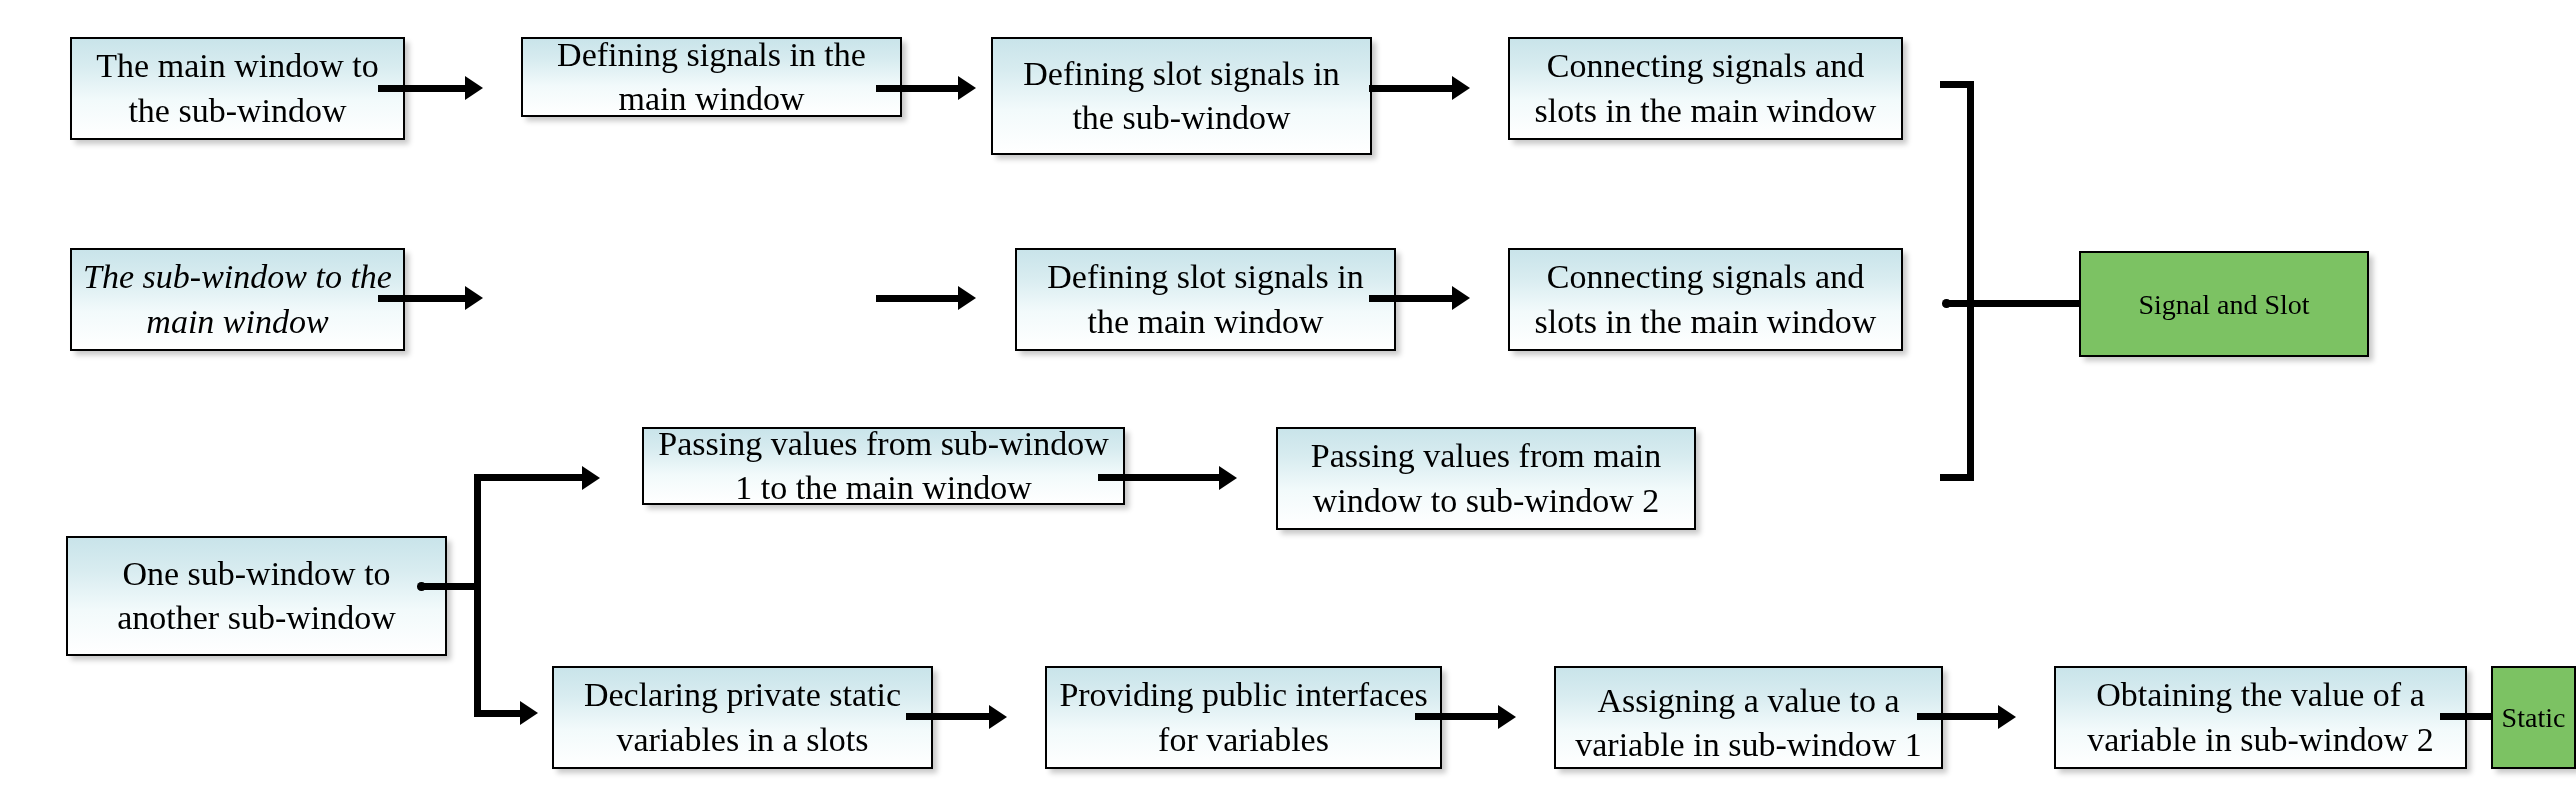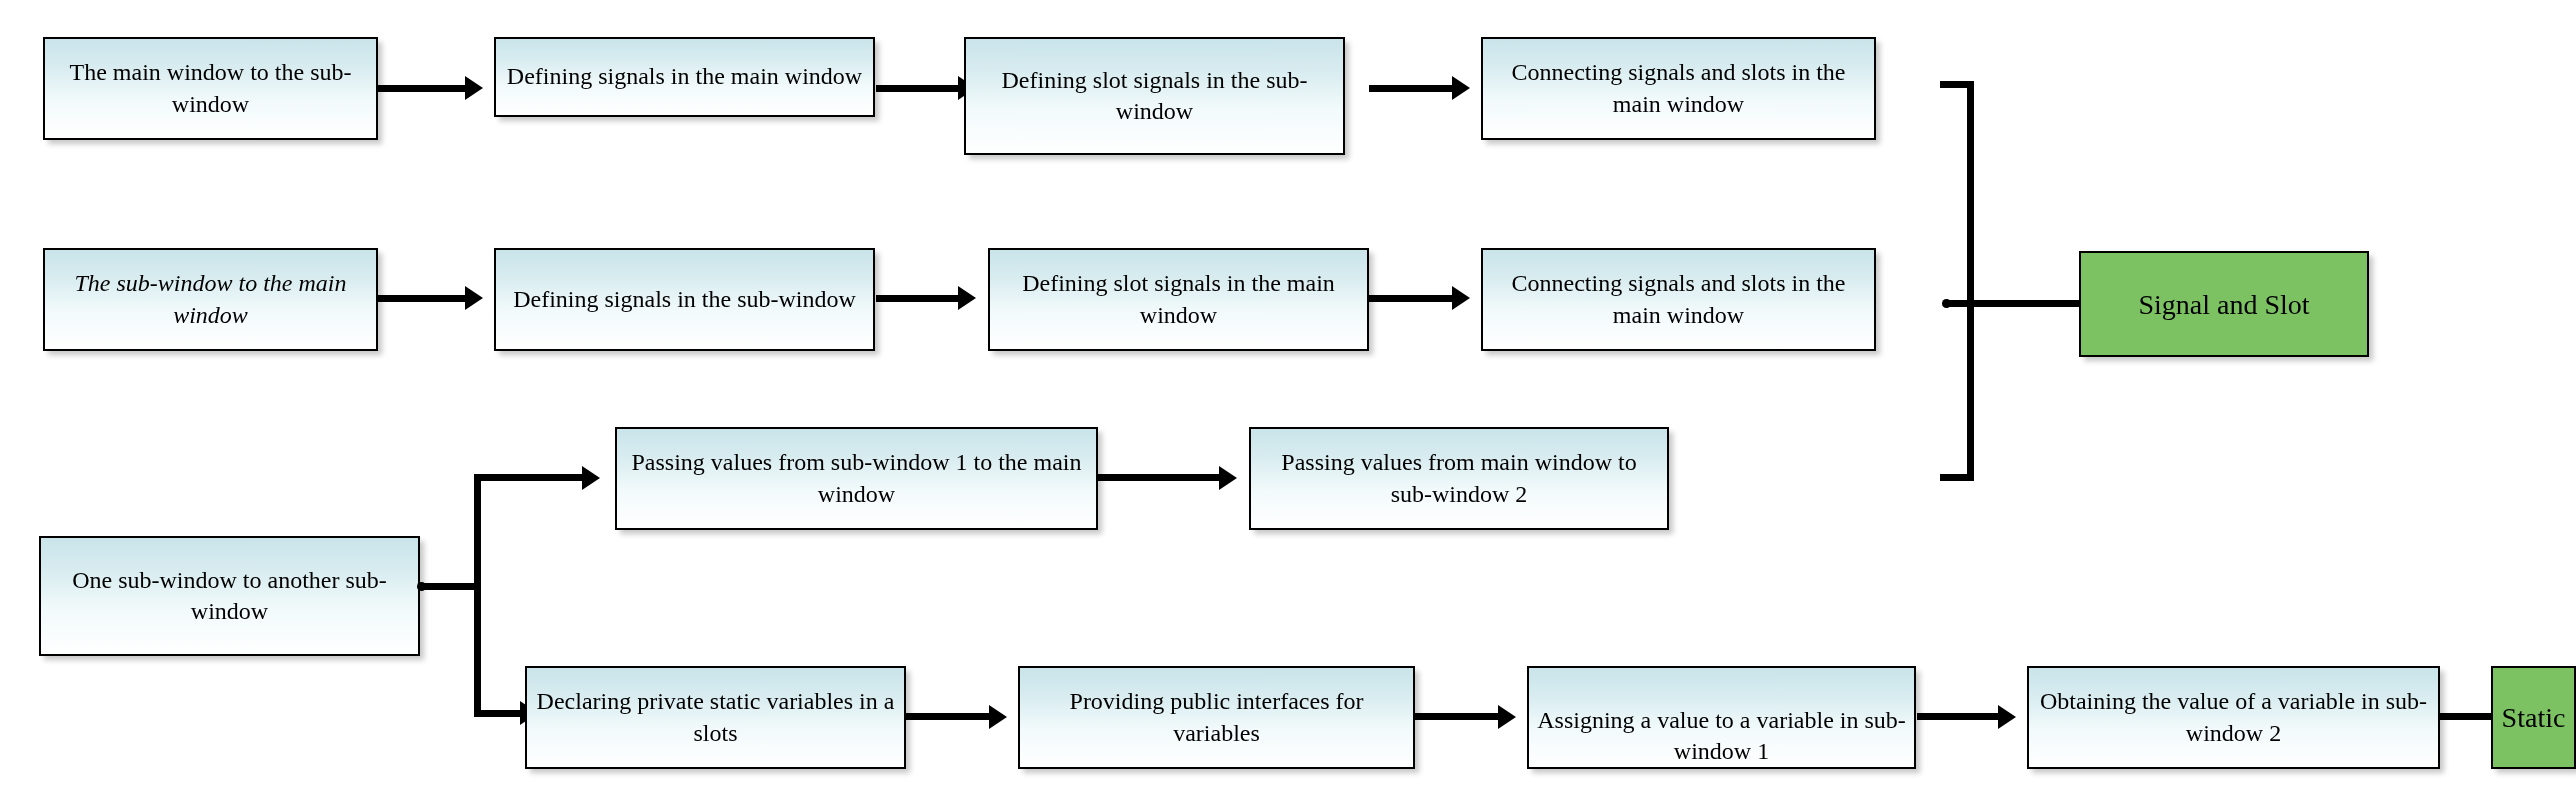--- a/index.html
+++ b/index.html
@@ -14,23 +14,24 @@
   
   .node{
     position:absolute;
     box-sizing:border-box;
     border:2.3px solid #000000;
     background:linear-gradient(to bottom,#c9e4ea 0%,#d8ecf0 28%,#f2fafb 62%,#ffffff 100%);
     box-shadow:5.4px 5.4px 5.4px rgba(0,0,0,0.22);
     display:flex;align-items:center;justify-content:center;
     text-align:center;
     color:#000000;
-    font-size:24px;
+    font-size:34px;
     line-height:1.30;
     padding:0 7.8px;
+    margin-left:27px;
   }
   .node .lbl{display:block;width:100%;}
 
   
   .green{
     position:absolute;
     box-sizing:border-box;
     border:2.3px solid #000000;
     background:#7cc263;
     box-shadow:5.4px 5.4px 5.4px rgba(0,0,0,0.22);
@@ -79,37 +80,34 @@
   <div class="node" style="left:1481px;top:37px;width:395px;height:103px;">
     <span class="lbl">Connecting signals and slots in the main window</span>
   </div>
 
   <div class="node" style="left:43px;top:248px;width:335px;height:103px;font-style:italic;">
     <span class="lbl">The sub-window to the main window</span>
   </div>
   <div class="hline" style="left:378px;top:295px;width:90px;"></div>
   <div class="arrowhead" style="left:465px;top:286px;"></div>
 
-  <div class="node" style="left:494px;top:248px;width:381px;height:103px;">
-    <span class="lbl">Defining signals in the sub-window</span>
-  </div>
   <div class="hline" style="left:876px;top:295px;width:86px;"></div>
   <div class="arrowhead" style="left:958px;top:286px;"></div>
 
   <div class="node" style="left:988px;top:248px;width:381px;height:103px;">
     <span class="lbl">Defining slot signals in the main window</span>
   </div>
   <div class="hline" style="left:1369px;top:295px;width:86px;"></div>
   <div class="arrowhead" style="left:1452px;top:286px;"></div>
 
   <div class="node" style="left:1481px;top:248px;width:395px;height:103px;">
     <span class="lbl">Connecting signals and slots in the main window</span>
   </div>
 
-  <div class="node" style="left:615px;top:427px;width:483px;height:103px;">
+  <div class="node" style="left:615px;top:427px;width:483px;height:78px;">
     <span class="lbl">Passing values from sub-window 1 to the main window</span>
   </div>
   <div class="hline" style="left:1098px;top:474px;width:125px;"></div>
   <div class="arrowhead" style="left:1219px;top:466px;"></div>
 
   <div class="node" style="left:1249px;top:427px;width:420px;height:103px;">
     <span class="lbl">Passing values from main window to sub-window 2</span>
   </div>
 
   <div class="node" style="left:39px;top:536px;width:381px;height:120px;">

